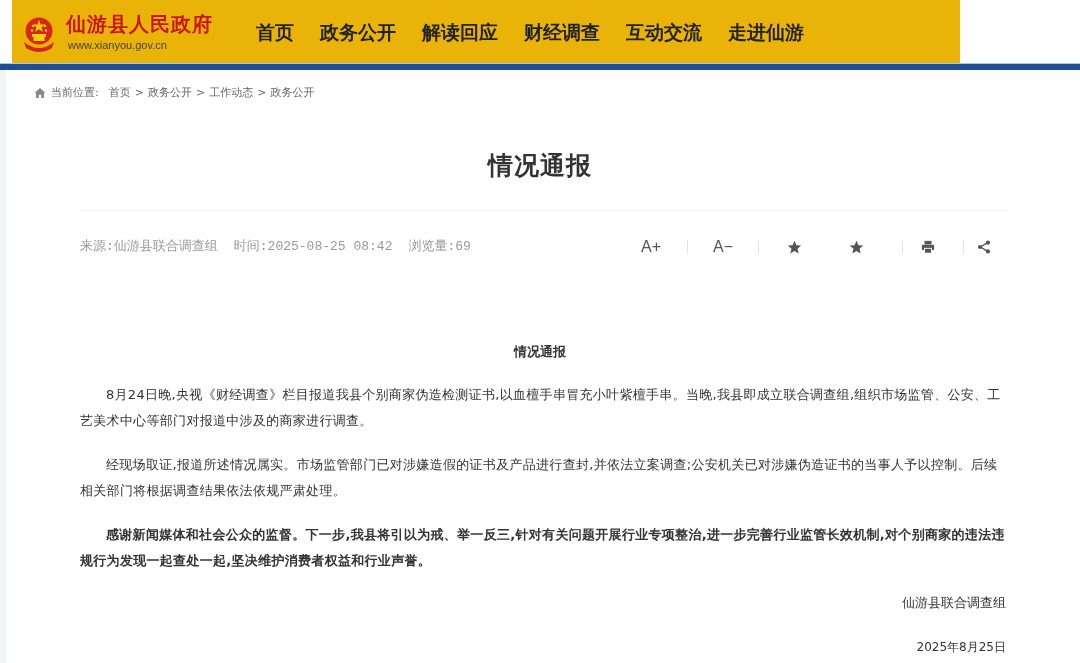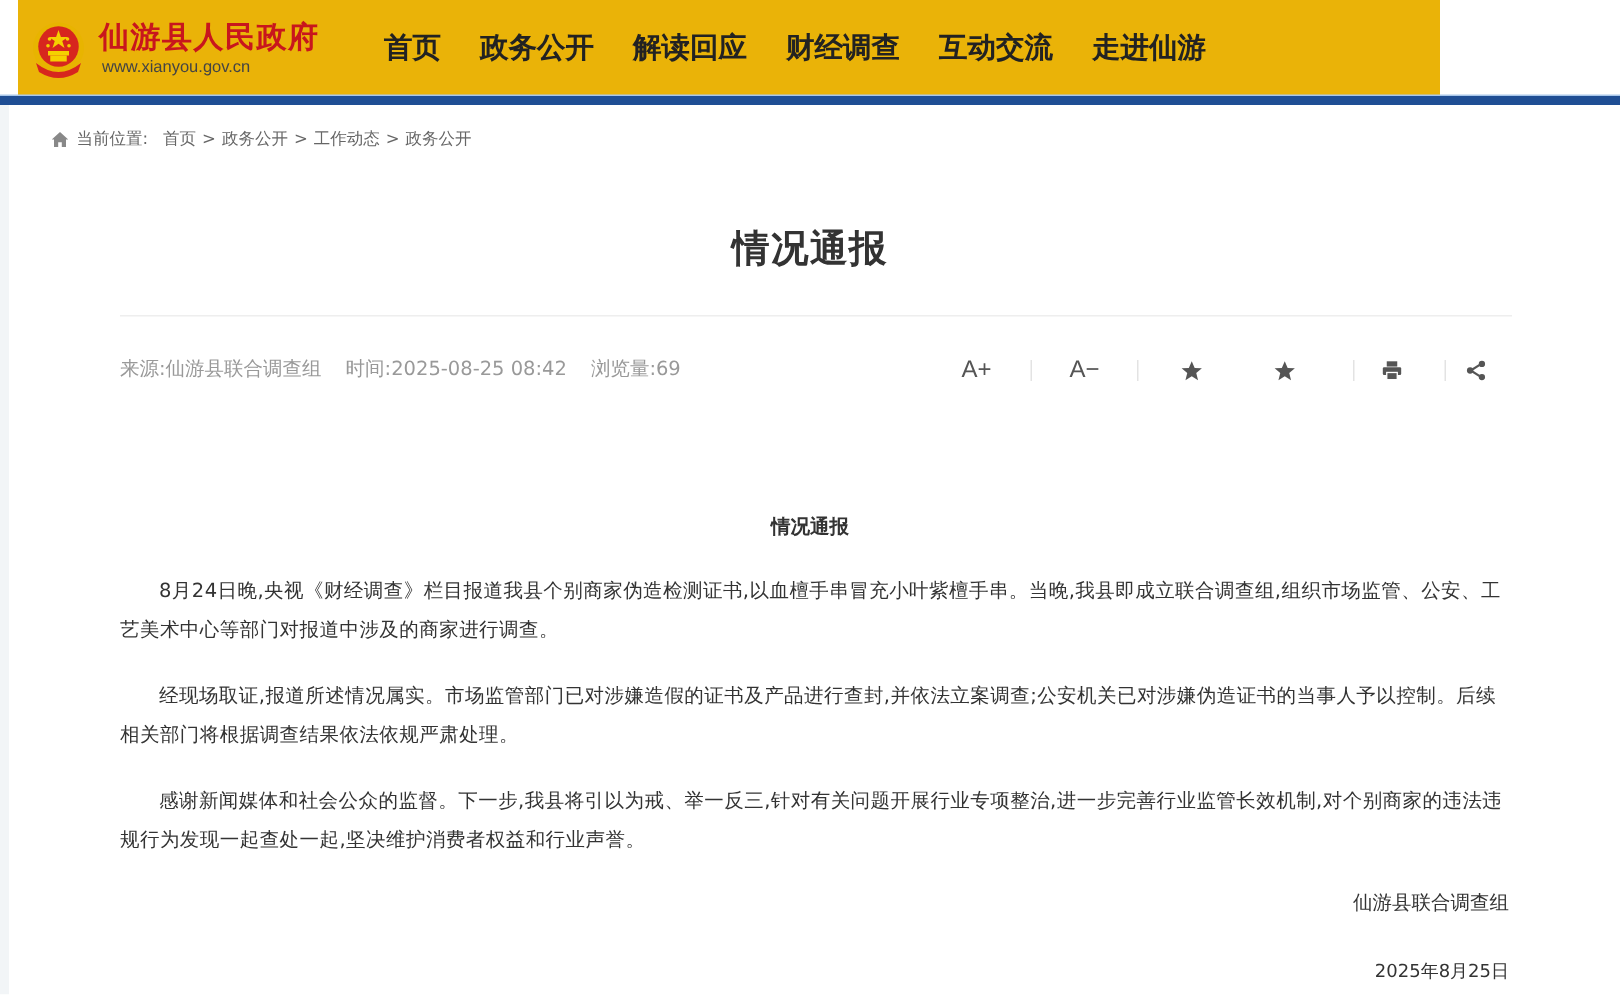--- a/index.html
+++ b/index.html
@@ -24,35 +24,35 @@
     .home-icon { width: 12px; height: 12px; margin-right: 5px; }
     .crumb { cursor: pointer; color: #666; }
     .crumb-sep { margin: 0 4px; color: #666; }
     .crumb-label { margin-right: 10px; }
 
     
     .page-title { position: absolute; left: 0; width: 1080px; top: 150px; text-align: center; font-size: 25px; font-weight: bold; color: #333; line-height: 32px; letter-spacing: 1px; }
     .title-divider { position: absolute; left: 80px; top: 210px; width: 928px; height: 1px; background: #eeeeee; }
 
     
-    .meta { position: absolute; left: 80px; top: 238px; display: flex; font-size: 13px; color: #999; line-height: 18px; white-space: nowrap; }
+    .meta { position: absolute; left: 80px; top: 238px; display: flex; font-size: 13px; color: #999; line-height: 18px; white-space: nowrap; font-family: Liberation Mono, monospace; }
     .meta span { margin-right: 16px; }
 
     
     .tools { position: absolute; left: 620px; top: 236px; height: 22px; width: 390px; }
     .tool { position: absolute; top: 0; height: 22px; display: flex; align-items: center; justify-content: center; cursor: pointer; color: #555; font-size: 16px; font-family: "Liberation Sans", sans-serif; }
     .tool svg { display: block; }
     .tool-sep { position: absolute; top: 4px; width: 1px; height: 14px; background: #e3e3e3; }
 
     
     .content-heading { position: absolute; left: 0; width: 1080px; top: 343px; text-align: center; font-size: 13px; font-weight: bold; color: #333; line-height: 18px; }
     .para { position: absolute; left: 80px; width: 930px; font-size: 13px; color: #333; line-height: 26px; text-indent: 26px; letter-spacing: 0.3px; }
     .p1 { top: 382px; }
     .p2 { top: 452px; }
-    .p3 { top: 522px; }
+    .p3 { top: 522px; font-weight: bold; }
     .signature { position: absolute; right: 74px; top: 593px; font-size: 13px; color: #333; line-height: 20px; text-align: right; }
     .sign-date { position: absolute; right: 74px; top: 637px; font-size: 12px; color: #333; line-height: 20px; text-align: right; }
   </style>
 </head>
 <body>
 
 <div class="header">
   <svg class="logo" viewBox="0 0 42 42">
     <circle cx="21" cy="20" r="17" fill="#e8b400"></circle>
     <circle cx="21" cy="19" r="13.5" fill="#d7261e"></circle>

